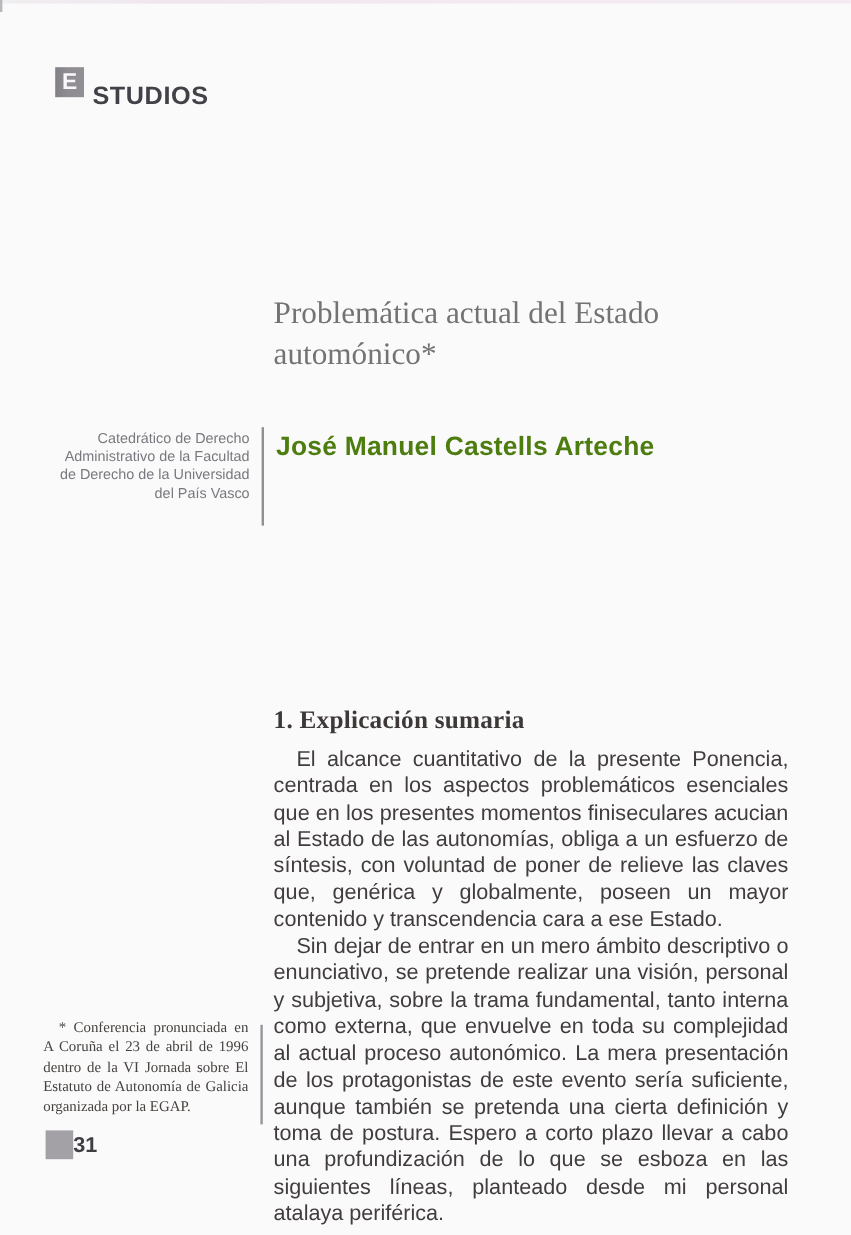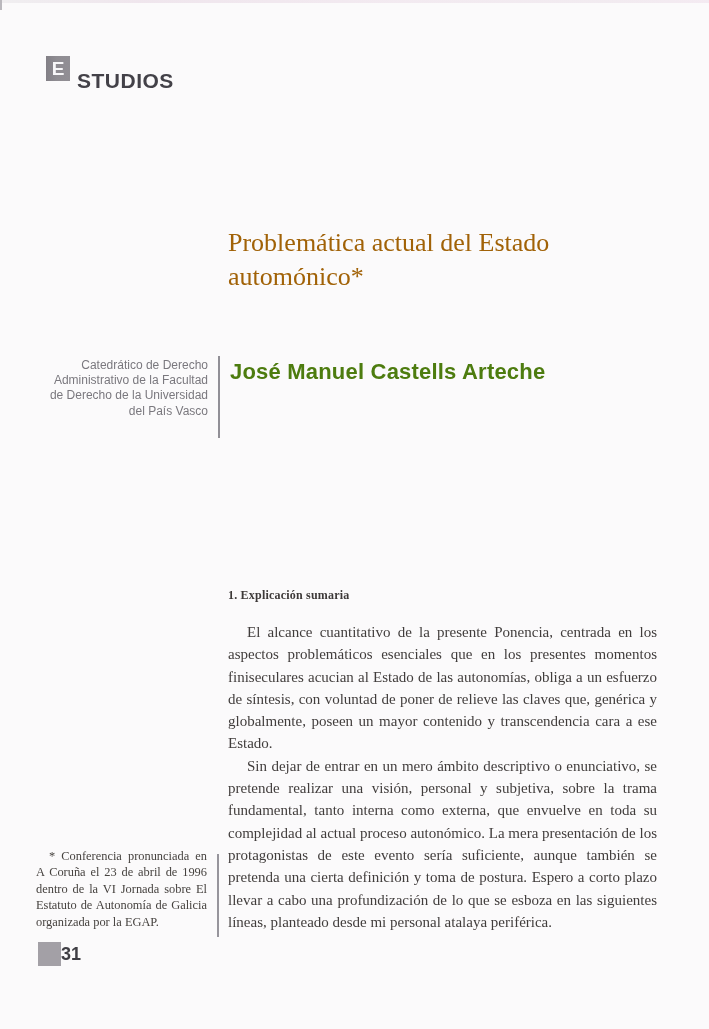--- a/index.html
+++ b/index.html
@@ -62,26 +62,26 @@
     font-weight: bold;
     font-size: 21px;
     letter-spacing: 0.5px;
     color: #434148;
     margin-top: 25px;
   }
 
   
   .article-title {
     position: absolute;
-    left: 228px; top: 226px;
+    left: 228px; top: 244px;
     width: 440px;
     font-family: "Liberation Serif", serif;
     font-size: 26px;
     line-height: 34px;
-    color: #a16207;
+    color: #737373;
   }
 
   
   .affiliation {
     position: absolute;
     left: 36px; top: 358px;
     width: 172px;
     text-align: right;
     font-family: "Liberation Sans", sans-serif;
     font-size: 12px;
@@ -103,30 +103,30 @@
     letter-spacing: 0.2px;
     color: #4d7c0f;
   }
 
   
   .section-heading {
     position: absolute;
     left: 228px; top: 588px;
     font-family: "Liberation Serif", serif;
     font-weight: bold;
-    font-size: 12px;
+    font-size: 21px;
     color: #3d3938;
     letter-spacing: 0.2px;
   }
   .body-text {
     position: absolute;
     left: 228px; top: 621px;
     width: 429px;
-    font-family: Liberation Serif, serif;
-    font-size: 15px;
+    font-family: Liberation Sans, sans-serif;
+    font-size: 18px;
     line-height: 22.3px;
     text-align: justify;
     color: #413d3c;
   }
   .body-text p {
     margin: 0;
     text-indent: 19px;
   }
 
   

